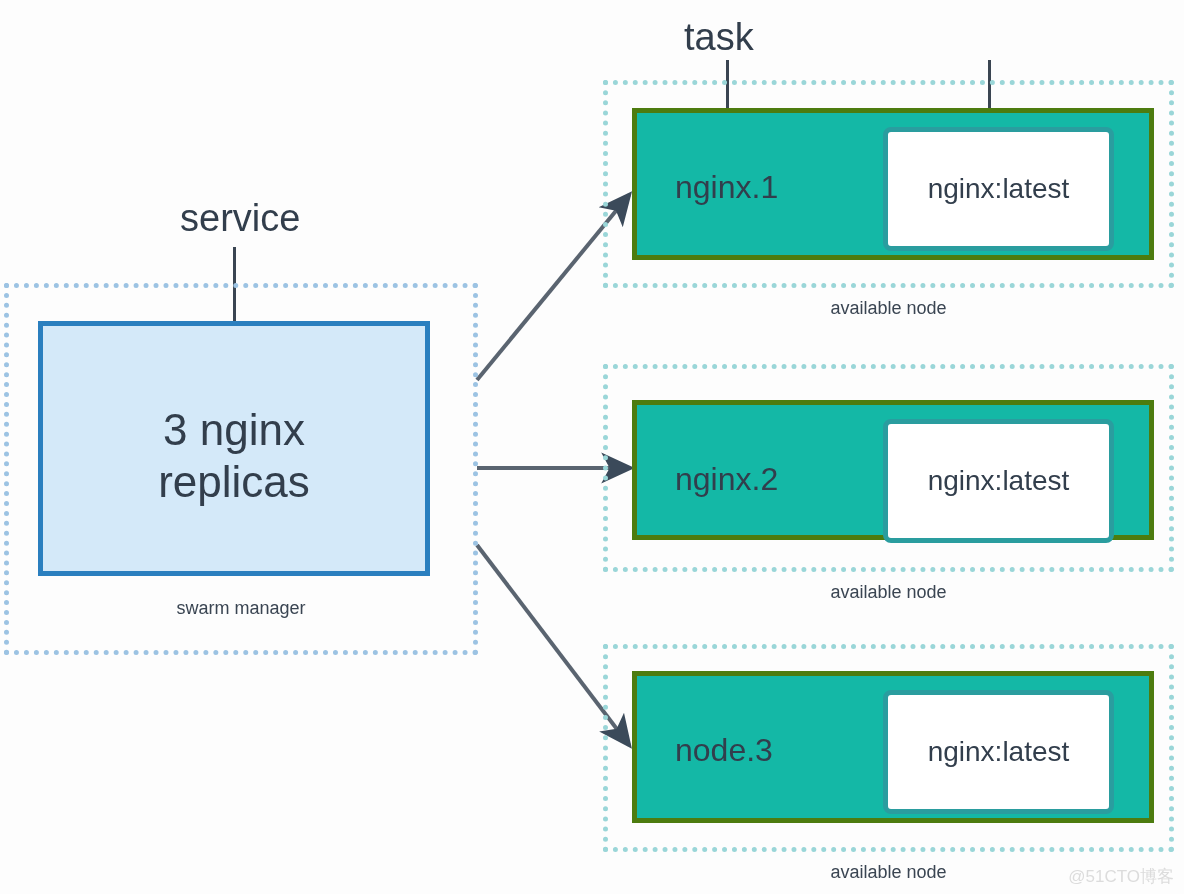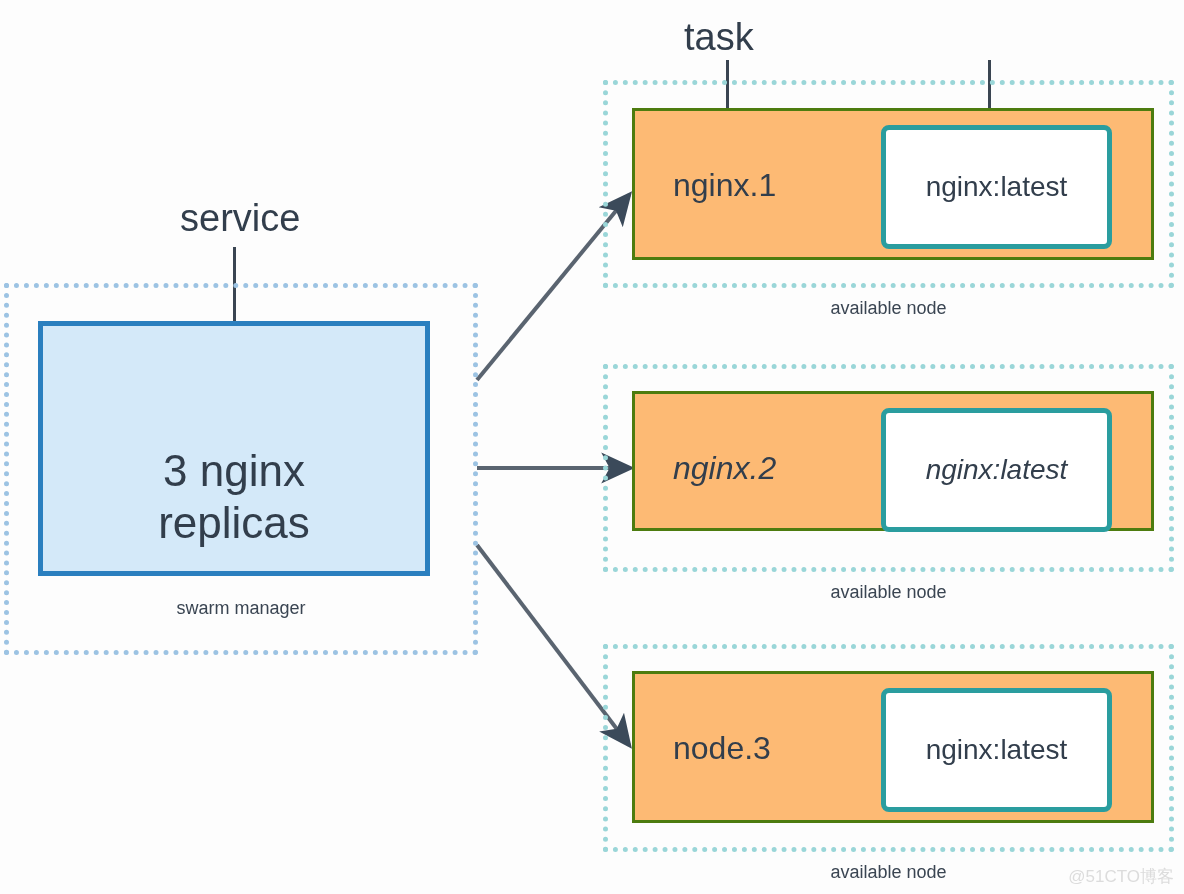--- a/index.html
+++ b/index.html
@@ -65,22 +65,22 @@
 
   
   .dotted-teal {
     position: absolute;
     border: 5px dotted #9ad6d8;
     box-sizing: border-box;
   }
   .task-box {
     position: absolute;
     box-sizing: border-box;
-    background: #fdba74;
-    border: 3px solid #4d7c0f;
+    background: #14b8a6;
+    border: 5px solid #4d7c0f;
   }
   .task-text {
     position: absolute;
     font-size: 32px;
     color: #323e4c;
     white-space: nowrap;
   }
   .container-box {
     position: absolute;
     box-sizing: border-box;
@@ -135,36 +135,36 @@
   <div class="anno-label" style="left:180px; top:199px;">service</div>
   <div class="leader" style="left:233px; top:247px; height:140px;"></div>
 
   <div class="anno-label" style="left:684px; top:18px;">task</div>
   <div class="leader" style="left:726px; top:60px; height:86px;"></div>
 
   <div class="leader" style="left:988px; top:60px; height:97px;"></div>
 
   <div class="dotted-blue" style="left:4px; top:283px; width:474px; height:372px;"></div>
   <div class="service-box" style="left:38px; top:321px; width:392px; height:255px;">
-    <div class="service-text" style="top:78px;margin-top:41px;">3 nginx
+    <div class="service-text" style="top:78px;">3 nginx
 replicas</div>
   </div>
   <div class="caption" style="left:4px; top:598px; width:474px;">swarm manager</div>
 
   <div class="dotted-teal" style="left:603px; top:80px; width:571px; height:208px;"></div>
   <div class="task-box" style="left:632px; top:108px; width:522px; height:152px;">
     <div class="task-text" style="left:38px; top:56px;">nginx.1</div>
     <div class="container-box" style="left:246px; top:14px; width:231px; height:124px;">
       <span class="container-text">nginx:latest</span>
     </div>
   </div>
   <div class="caption" style="left:603px; top:298px; width:571px;">available node</div>
 
   <div class="dotted-teal" style="left:603px; top:364px; width:571px; height:208px;"></div>
-  <div class="task-box" style="left:632px; top:391px; width:522px; height:140px;font-style:italic;">
+  <div class="task-box" style="left:632px; top:400px; width:522px; height:140px;">
     <div class="task-text" style="left:38px; top:56px;">nginx.2</div>
     <div class="container-box" style="left:246px; top:14px; width:231px; height:124px;">
       <span class="container-text">nginx:latest</span>
     </div>
   </div>
   <div class="caption" style="left:603px; top:582px; width:571px;">available node</div>
 
   <div class="dotted-teal" style="left:603px; top:644px; width:571px; height:208px;"></div>
   <div class="task-box" style="left:632px; top:671px; width:522px; height:152px;">
     <div class="task-text" style="left:38px; top:56px;">node.3</div>

